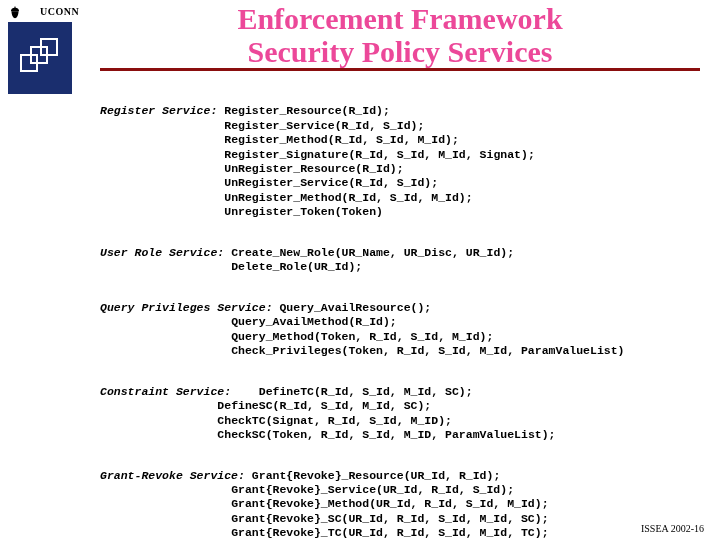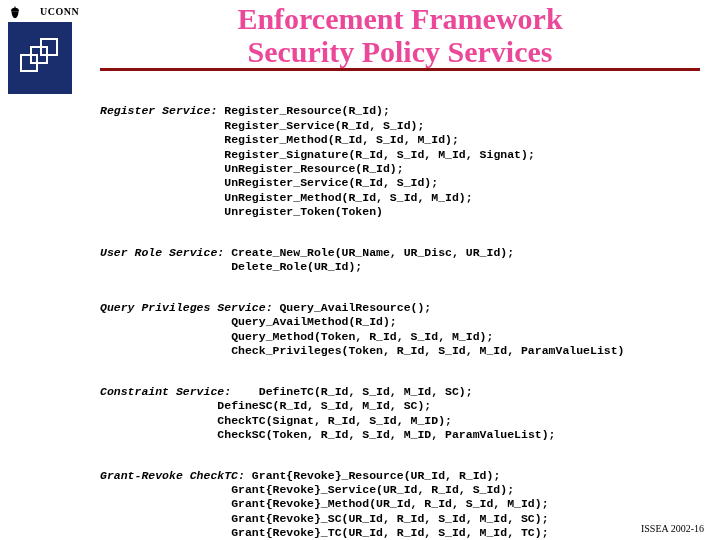--- a/index.html
+++ b/index.html
@@ -128,21 +128,21 @@
 <div class="section"><span class="label">User Role Service:</span> <span>Create_New_Role(UR_Name, UR_Disc, UR_Id);</span>
                    <span>Delete_Role(UR_Id);</span></div>
 <div class="section"><span class="label">Query Privileges Service:</span> <span>Query_AvailResource();</span>
                    <span>Query_AvailMethod(R_Id);</span>
                    <span>Query_Method(Token, R_Id, S_Id, M_Id);</span>
                    <span>Check_Privileges(Token, R_Id, S_Id, M_Id, ParamValueList)</span></div>
 <div class="section"><span class="label">Constraint Service:</span>    <span>DefineTC(R_Id, S_Id, M_Id, SC);</span>
                  <span>DefineSC(R_Id, S_Id, M_Id, SC);</span>
                  <span>CheckTC(Signat, R_Id, S_Id, M_ID);</span>
                  <span>CheckSC(Token, R_Id, S_Id, M_ID, ParamValueList);</span></div>
-<div class="section"><span class="label">Grant-Revoke CheckTC:</span> <span>Grant{Revoke}_Resource(UR_Id, R_Id);</span>
+<div class="section"><span class="label">Grant-Revoke Service:</span> <span>Grant{Revoke}_Resource(UR_Id, R_Id);</span>
                    <span>Grant{Revoke}_Service(UR_Id, R_Id, S_Id);</span>
                    <span>Grant{Revoke}_Method(UR_Id, R_Id, S_Id, M_Id);</span>
                    <span>Grant{Revoke}_SC(UR_Id, R_Id, S_Id, M_Id, SC);</span>
                    <span>Grant{Revoke}_TC(UR_Id, R_Id, S_Id, M_Id, TC);</span></div>
   </div>
 
   <div class="footer">ISSEA 2002-16</div>
 
 </div>
 

